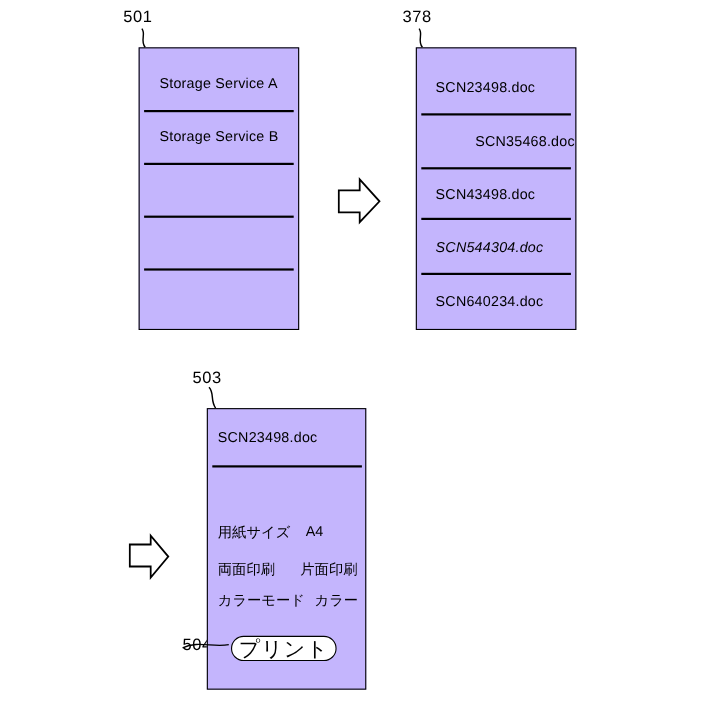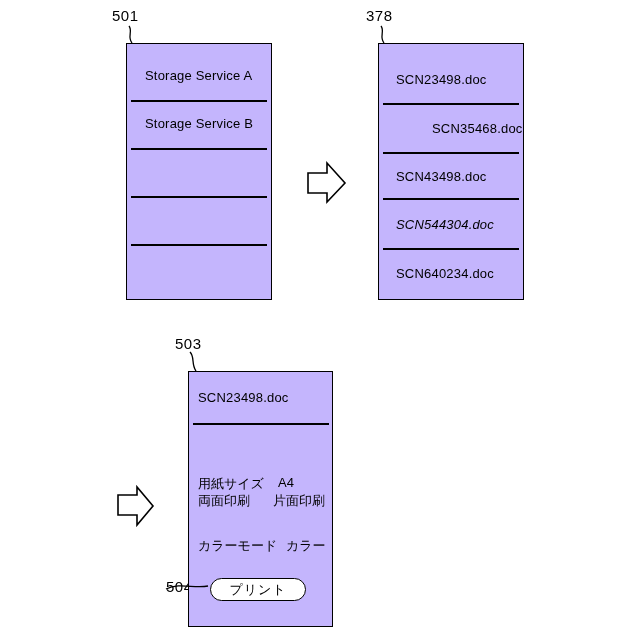--- a/index.html
+++ b/index.html
@@ -35,21 +35,21 @@
   .settings-row .val { position:absolute; top:0; font-size:13px; white-space:nowrap; }
   .row-copies  .val { left:72px; }
   .row-paper   .val { left:89px; }
   .row-duplex  .val { left:84px; }
   .row-color   .val { left:97px; }
 
   .print-btn {
     position:absolute; left:21px; top:206px; width:96px; height:23px;
     border:1.7px solid #000; border-radius:12px; background:#fff;
     box-sizing:border-box; display:flex; align-items:center; justify-content:center;
-    font-size:13px; letter-spacing:1px; cursor:pointer;
+    font-size:19px; letter-spacing:1px; cursor:pointer;
   }
 </style>
 </head>
 <body>
 
 <div class="canvas">
 
   <div class="ref" style="left:112px; top:7px;">501</div>
   <div class="ref" style="left:366px; top:7px;">378</div>
   <div class="ref" style="left:175px; top:335px;">503</div>
@@ -77,21 +77,21 @@
   </div>
 
   <div class="panel" style="left:188px; top:371px; width:145px; height:256px;">
     <div class="txt" style="left:9px; top:17px;">SCN23498.doc</div>
     <div class="sep" style="left:4px; top:51px; width:136px;"></div>
 
     <div class="settings-row row-paper" style="top:103px;">
       <span class="lbl">用紙サイズ</span>
       <span class="val">A4</span>
     </div>
-    <div class="settings-row row-duplex" style="top:120px;">
+    <div class="settings-row row-duplex" style="top:137px;">
       <span class="lbl">両面印刷</span>
       <span class="val">片面印刷</span>
     </div>
     <div class="settings-row row-color" style="top:165px;">
       <span class="lbl">カラーモード</span>
       <span class="val">カラー</span>
     </div>
 
     <div class="print-btn">
       <span>プリント</span>

